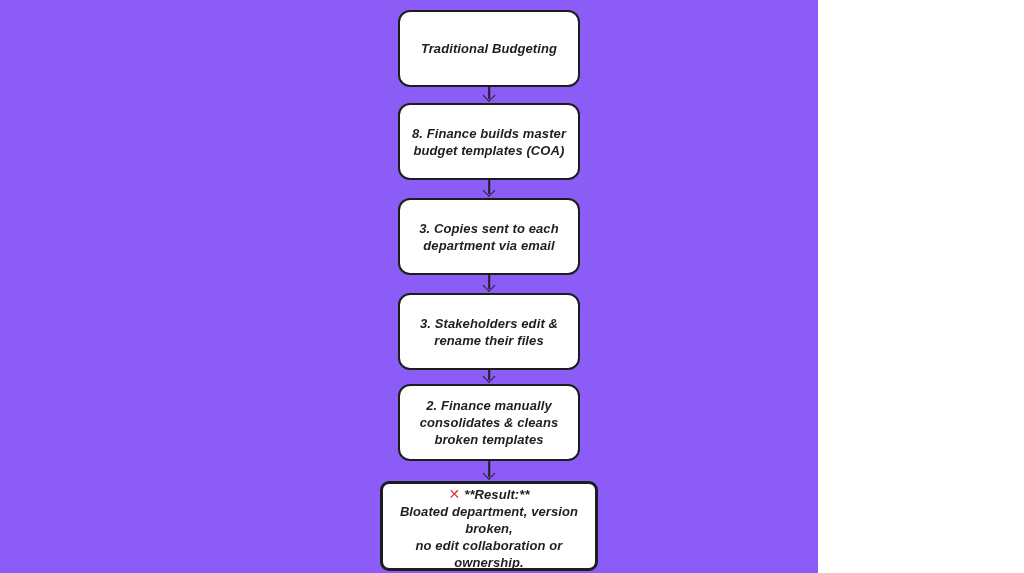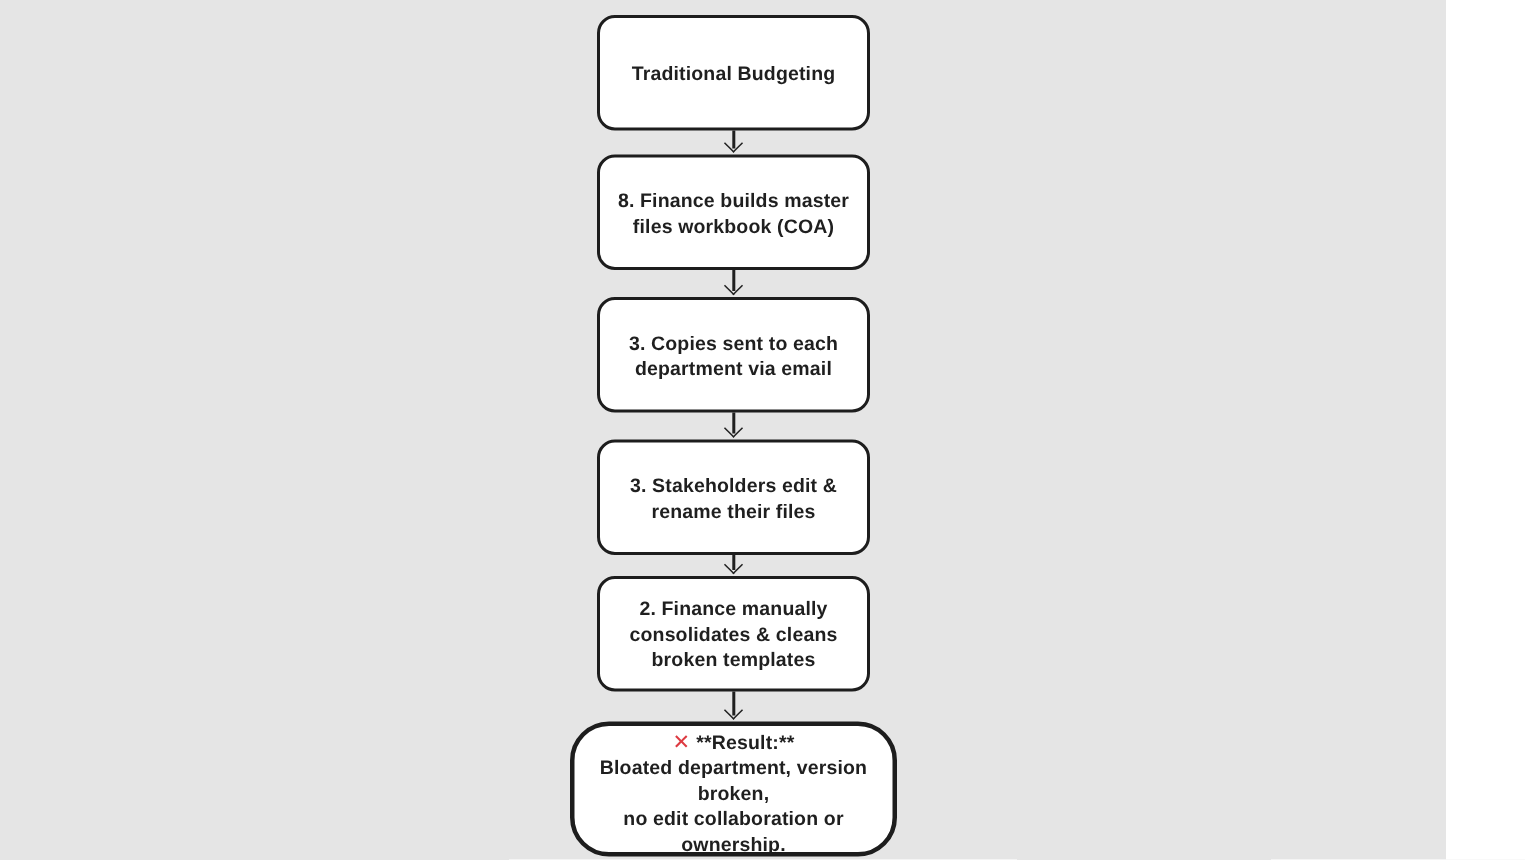--- a/index.html
+++ b/index.html
@@ -2,25 +2,26 @@
 <html><head>
 <meta charset="utf-8">
 <style>
   html, body {
     margin: 0;
     padding: 0;
     background: #ffffff;
   }
   .stage {
     position: relative;
-    width: 964px;
+    width: 818px;
     height: 573px;
-    background: #e5e5e5;
+    background: #8b5cf6;
     overflow: hidden;
     font-family: "Liberation Sans", "DejaVu Sans", sans-serif;
+    font-style: italic;
   }
   .flow-column {
     position: absolute;
     left: 380px;
     top: 10px;
     width: 218px;
     display: flex;
     flex-direction: column;
     align-items: center;
   }
@@ -42,21 +43,21 @@
     line-height: 17px;
     letter-spacing: 0.1px;
   }
   .node .line {
     white-space: nowrap;
   }
   .node-result {
     width: 218px;
     height: 90px;
     border-width: 3px;
-    border-radius: 26px;
+    border-radius: 9px;
     justify-content: flex-start;
     padding-top: 2px;
   }
   .x-icon {
     color: #dd3a41;
     font-weight: 700;
     font-size: 14px;
     margin-right: 4px;
   }
   .arrow {
@@ -92,21 +93,21 @@
   <div class="flow-column">
 
     <div class="node">
       <div class="line">Traditional Budgeting</div>
     </div>
 
     <div class="arrow" style="height:16px"></div>
 
     <div class="node">
       <div class="line">8. Finance builds master</div>
-      <div class="line">files workbook (COA)</div>
+      <div class="line">budget templates (COA)</div>
     </div>
 
     <div class="arrow" style="height:18px"></div>
 
     <div class="node">
       <div class="line">3. Copies sent to each</div>
       <div class="line">department via email</div>
     </div>
 
     <div class="arrow" style="height:18px"></div>

